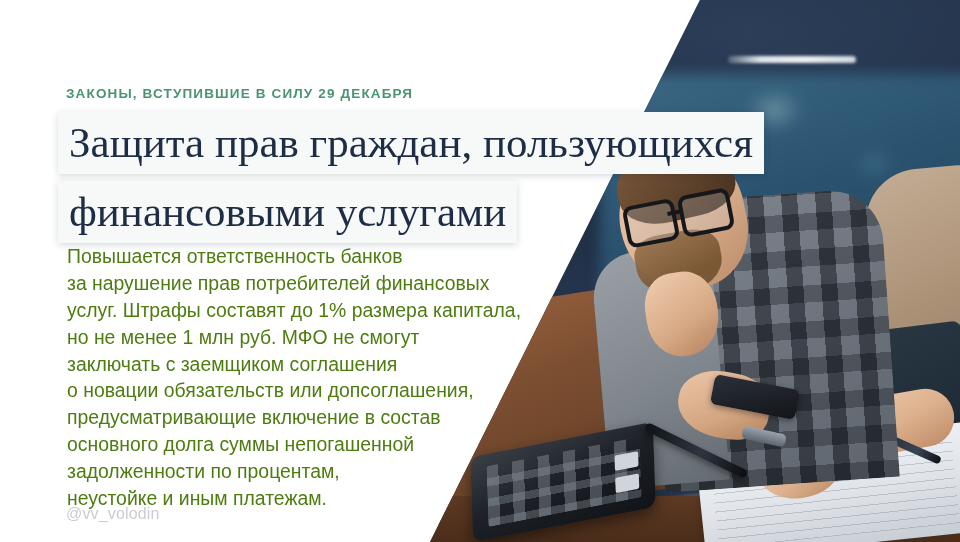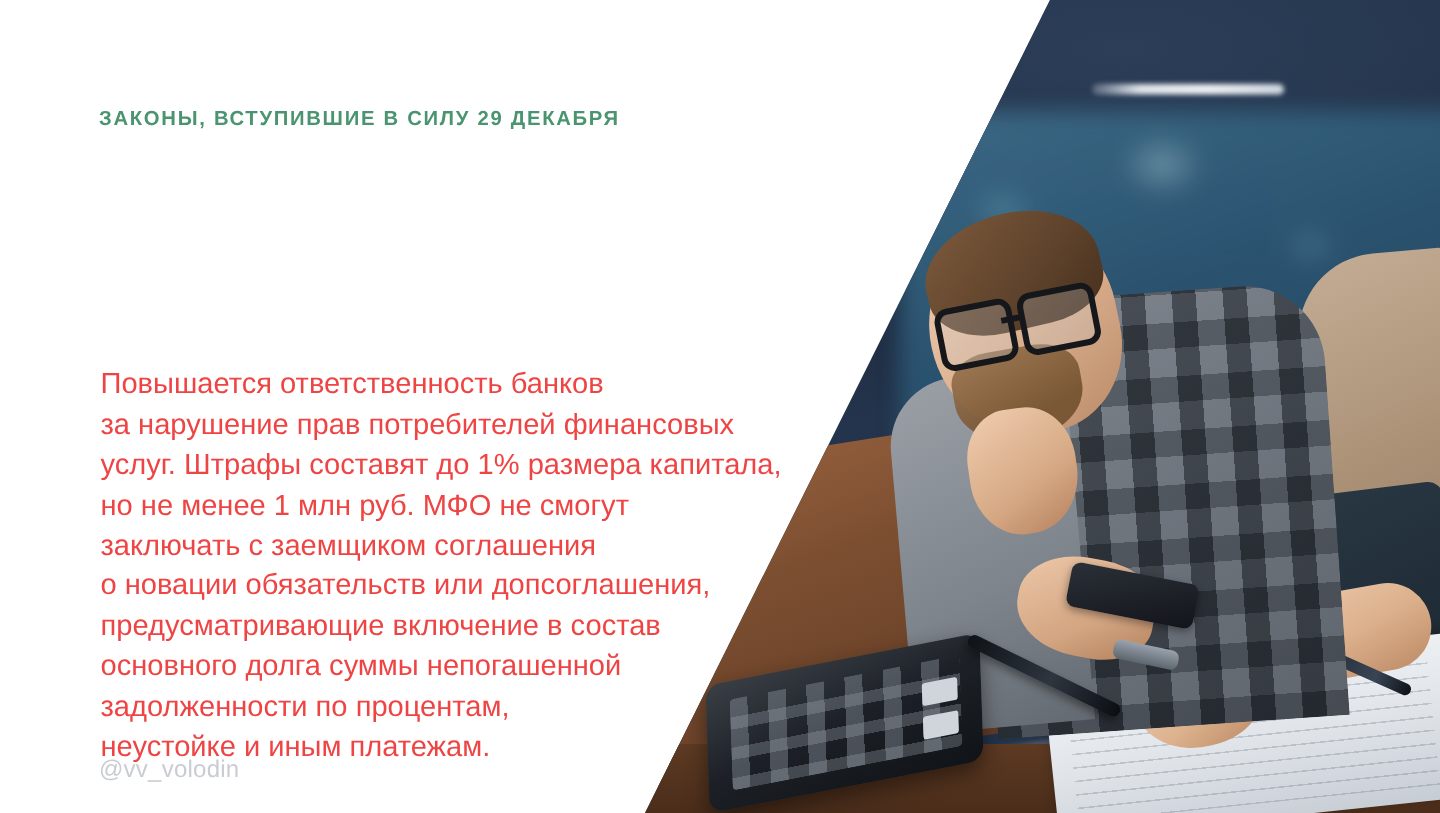--- a/index.html
+++ b/index.html
@@ -287,21 +287,21 @@
     width: 112px; height: 9px;
     border-radius: 5px;
     background: linear-gradient(90deg, #0f1317, #2e353f 55%, #0b0e12);
     transform: rotate(26deg);
     box-shadow: 0 3px 6px rgba(0,0,0,.4);
   }
 
   
   .eyebrow {
     position: absolute;
-    left: 66px; top: 71px;
+    left: 66px; top: 86px;
     font-size: 13.5px;
     font-weight: 700;
     letter-spacing: .085em;
     color: #4a9470;
     white-space: nowrap;
   }
 
   .headline {
     position: absolute;
     left: 58px; top: 112px;
@@ -319,21 +319,21 @@
     white-space: nowrap;
     box-shadow: 0 2px 7px rgba(20,34,56,.17);
   }
 
   .body-copy {
     position: absolute;
     left: 67px; top: 243px;
     width: 480px;
     font-size: 19.4px;
     line-height: 1.385;
-    color: #ef4444;
+    color: #4d7c0f;
     white-space: pre-line;
   }
 
   .handle {
     position: absolute;
     left: 66px; top: 505px;
     font-size: 16px;
     color: #c9ccd1;
     letter-spacing: .01em;
   }
@@ -374,20 +374,24 @@
     <div class="m-hand2"></div>
     <div class="m-phone"></div>
     <div class="m-watch"></div>
 
     <div class="calc"></div>
     <div class="desk-pen"></div>
   </div>
 
   <div class="eyebrow">ЗАКОНЫ, ВСТУПИВШИЕ В СИЛУ 29 ДЕКАБРЯ</div>
 
+  <div class="headline">
+    <div class="hl-line">Защита прав граждан, пользующихся</div>
+    <div class="hl-line">финансовыми услугами</div>
+  </div>
 
   <div class="body-copy">Повышается ответственность банков
 за нарушение прав потребителей финансовых
 услуг. Штрафы составят до 1% размера капитала,
 но не менее 1 млн руб. МФО не смогут
 заключать с заемщиком соглашения
 о новации обязательств или допсоглашения,
 предусматривающие включение в состав
 основного долга суммы непогашенной
 задолженности по процентам,

